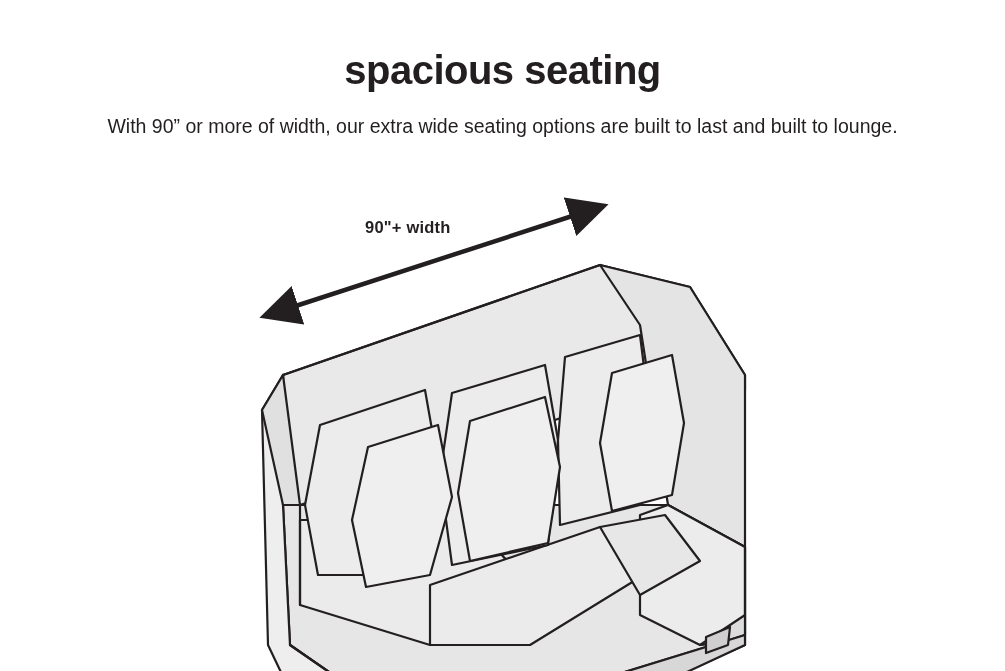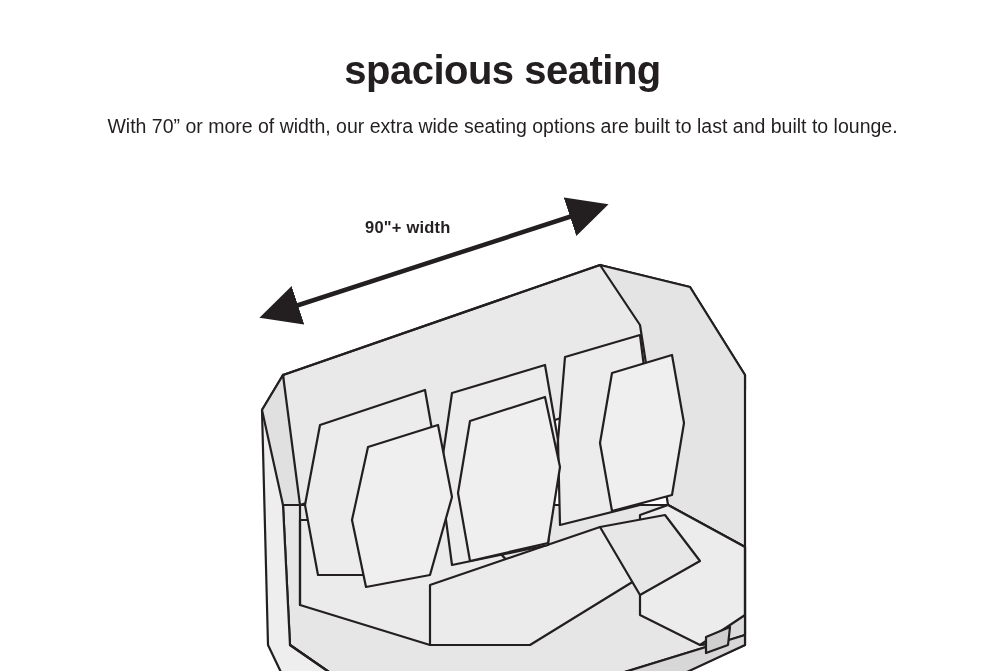--- a/index.html
+++ b/index.html
@@ -64,21 +64,21 @@
   svg { display: block; }
 </style>
 </head>
 <body>
 
 <div class="infographic">
 
   <div class="headline">spacious seating</div>
 
   <div class="subcopy">
-    <span class="subcopy-line">With 70” or more of width, our extra wide seating options are built to last and built to lounge.</span>
+    <span class="subcopy-line">With 90” or more of width, our extra wide seating options are built to last and built to lounge.</span>
   </div>
 
   <div class="dim-label">90"+ width</div>
 
   <div class="art-wrap">
     <svg width="1005" height="496" viewBox="0 0 1005 496" xmlns="http://www.w3.org/2000/svg">
 
       <defs>
         <marker id="arrowhead-end" markerWidth="9" markerHeight="9" refX="7" refY="4.5" orient="auto" markerUnits="strokeWidth">
           <path d="M0,0 L9,4.5 L0,9 z" fill="#231f20"></path>

